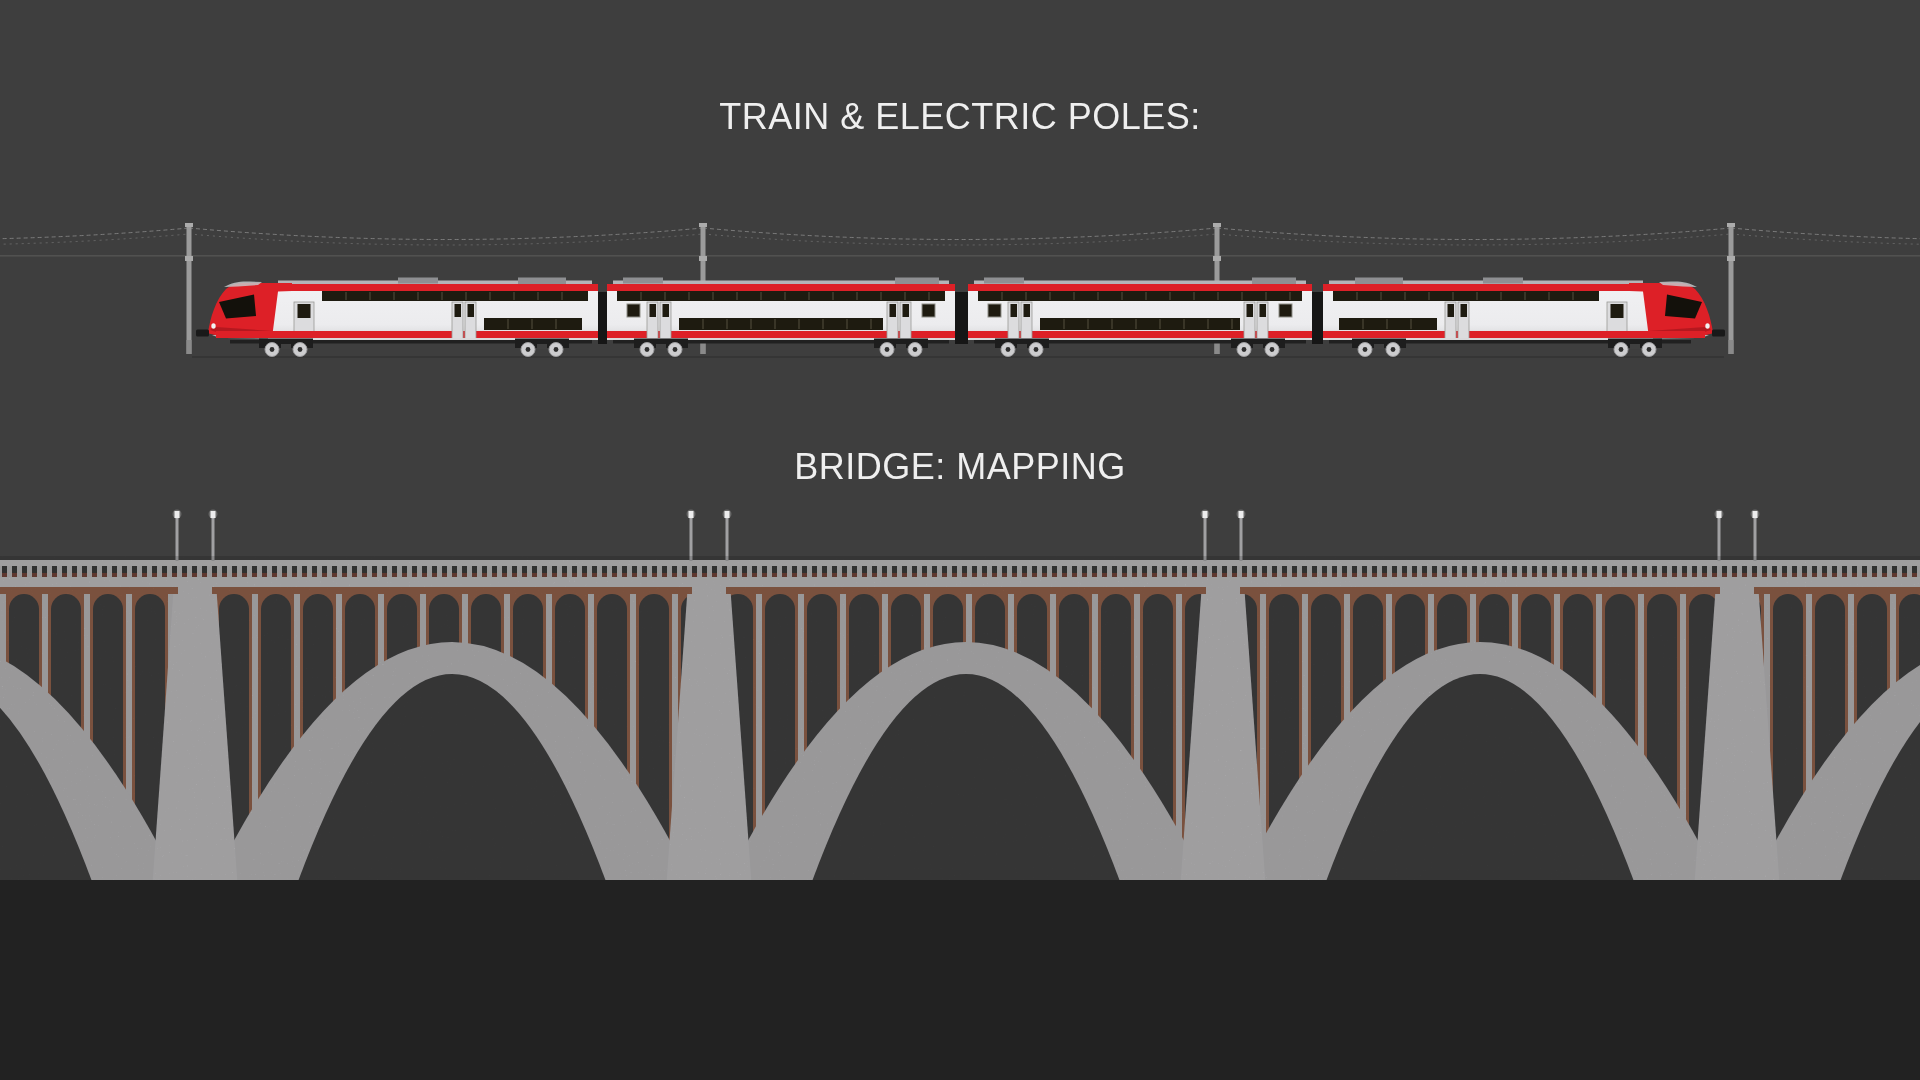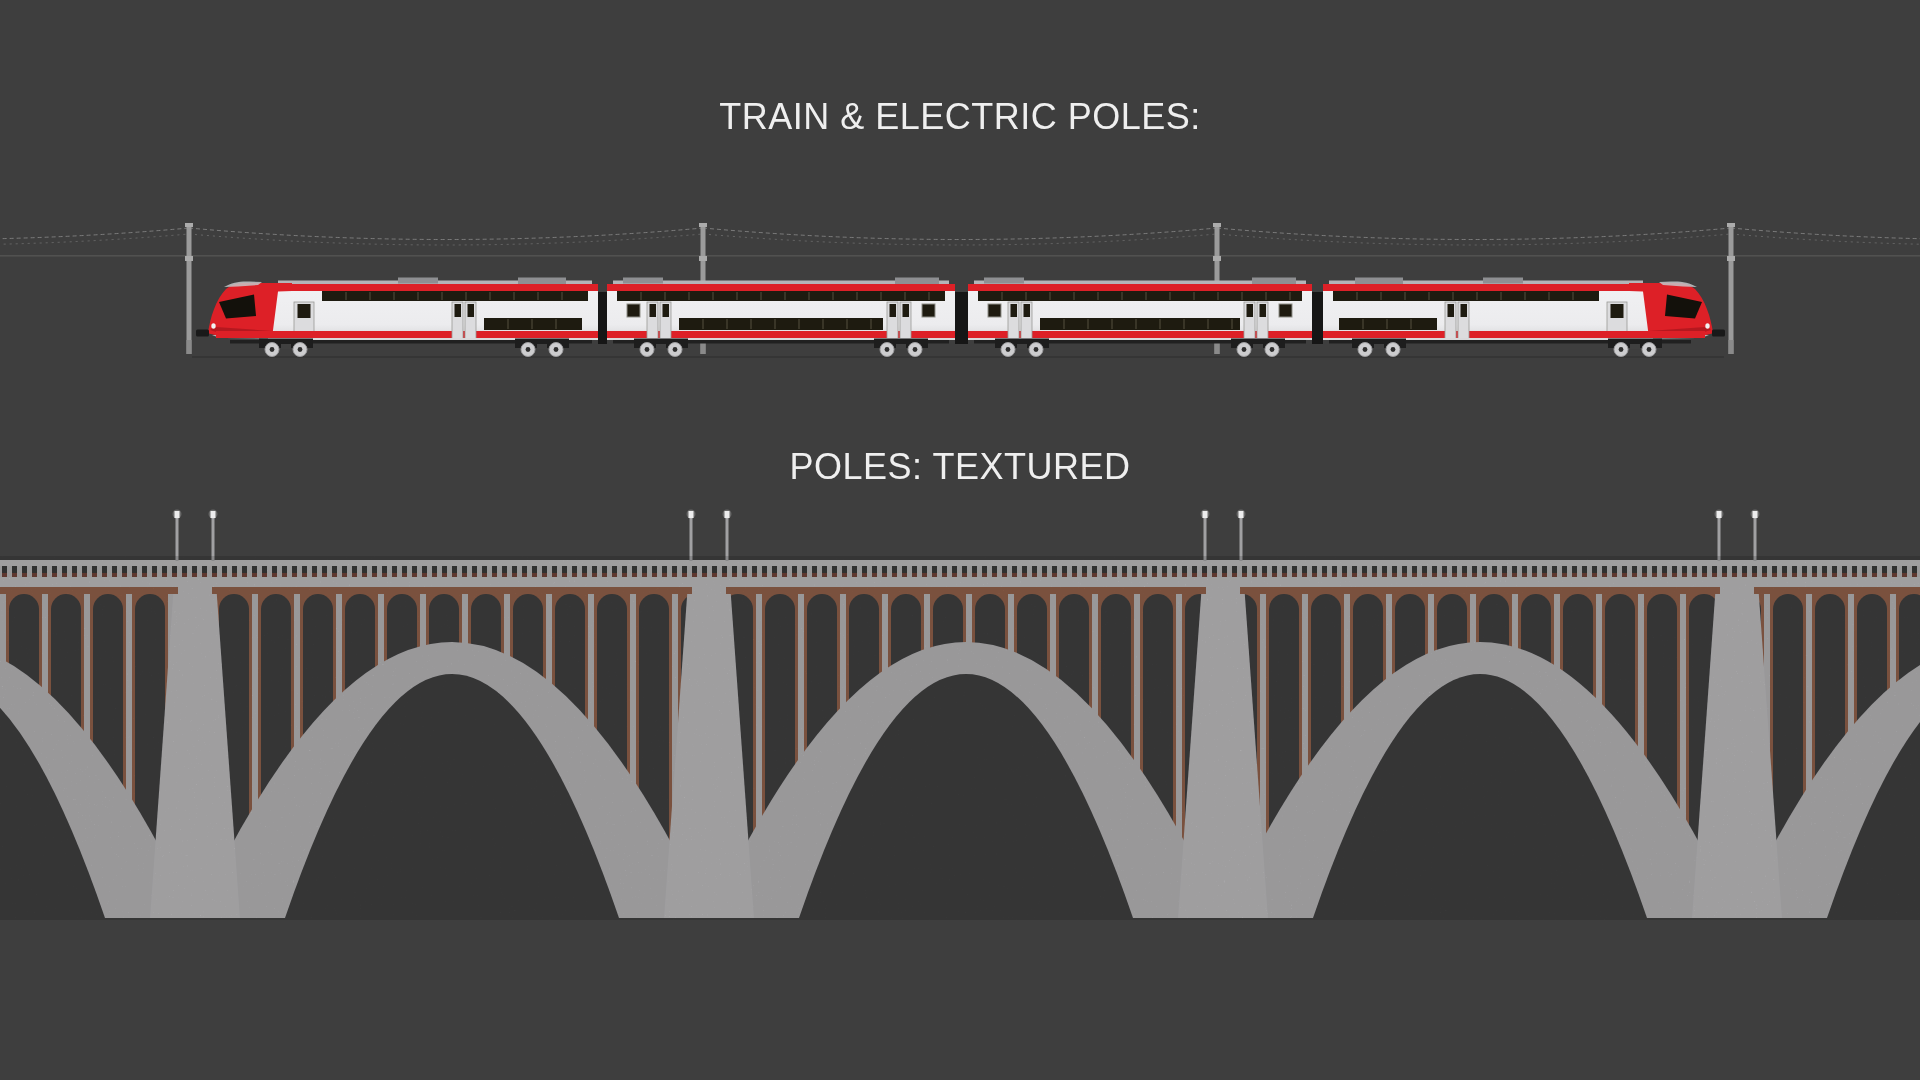--- a/index.html
+++ b/index.html
@@ -1,16 +1,16 @@
 <!DOCTYPE html>
 <html><head>
 <meta charset="utf-8">
 <style>
   html,body{margin:0;padding:0;background:#222;}
-  #stage{position:relative;width:1920px;height:1080px;overflow:hidden;background:#3e3e3e;}
+  #stage{position:relative;width:1920px;height:880px;overflow:hidden;background:#3e3e3e;}
   #scene{position:absolute;left:0;top:0;}
   .annot{position:absolute;left:0;width:1920px;text-align:center;
          font-family:"Liberation Sans",sans-serif;font-size:36px;line-height:45px;
          letter-spacing:.5px;color:#efefef;}
 </style>
 </head>
 <body>
 
 <div id="stage" style="background: rgb(62, 62, 62);">
   <svg id="scene" width="1920" height="1080" viewBox="0 0 1920 1080">
@@ -885,14 +885,14 @@
         </g>
         <rect x="598" y="292" width="9" height="52" fill="#161616"></rect>
         <rect x="955" y="292" width="13" height="52" fill="#161616"></rect>
         <rect x="1312" y="292" width="11" height="52" fill="#161616"></rect>
       </g>
     </svg>
 
   <div class="annot" style="top: 94px; color: rgb(239, 239, 239);">
     <div>TRAIN &amp; ELECTRIC POLES:</div>
   </div>
-  <div class="annot" style="top: 444px; color: rgb(239, 239, 239);">POLES: TEXTURED</div>
+  <div class="annot" style="top: 444px; color: rgb(239, 239, 239);">BRIDGE: MAPPING</div>
 </div>
 
 </body></html>

